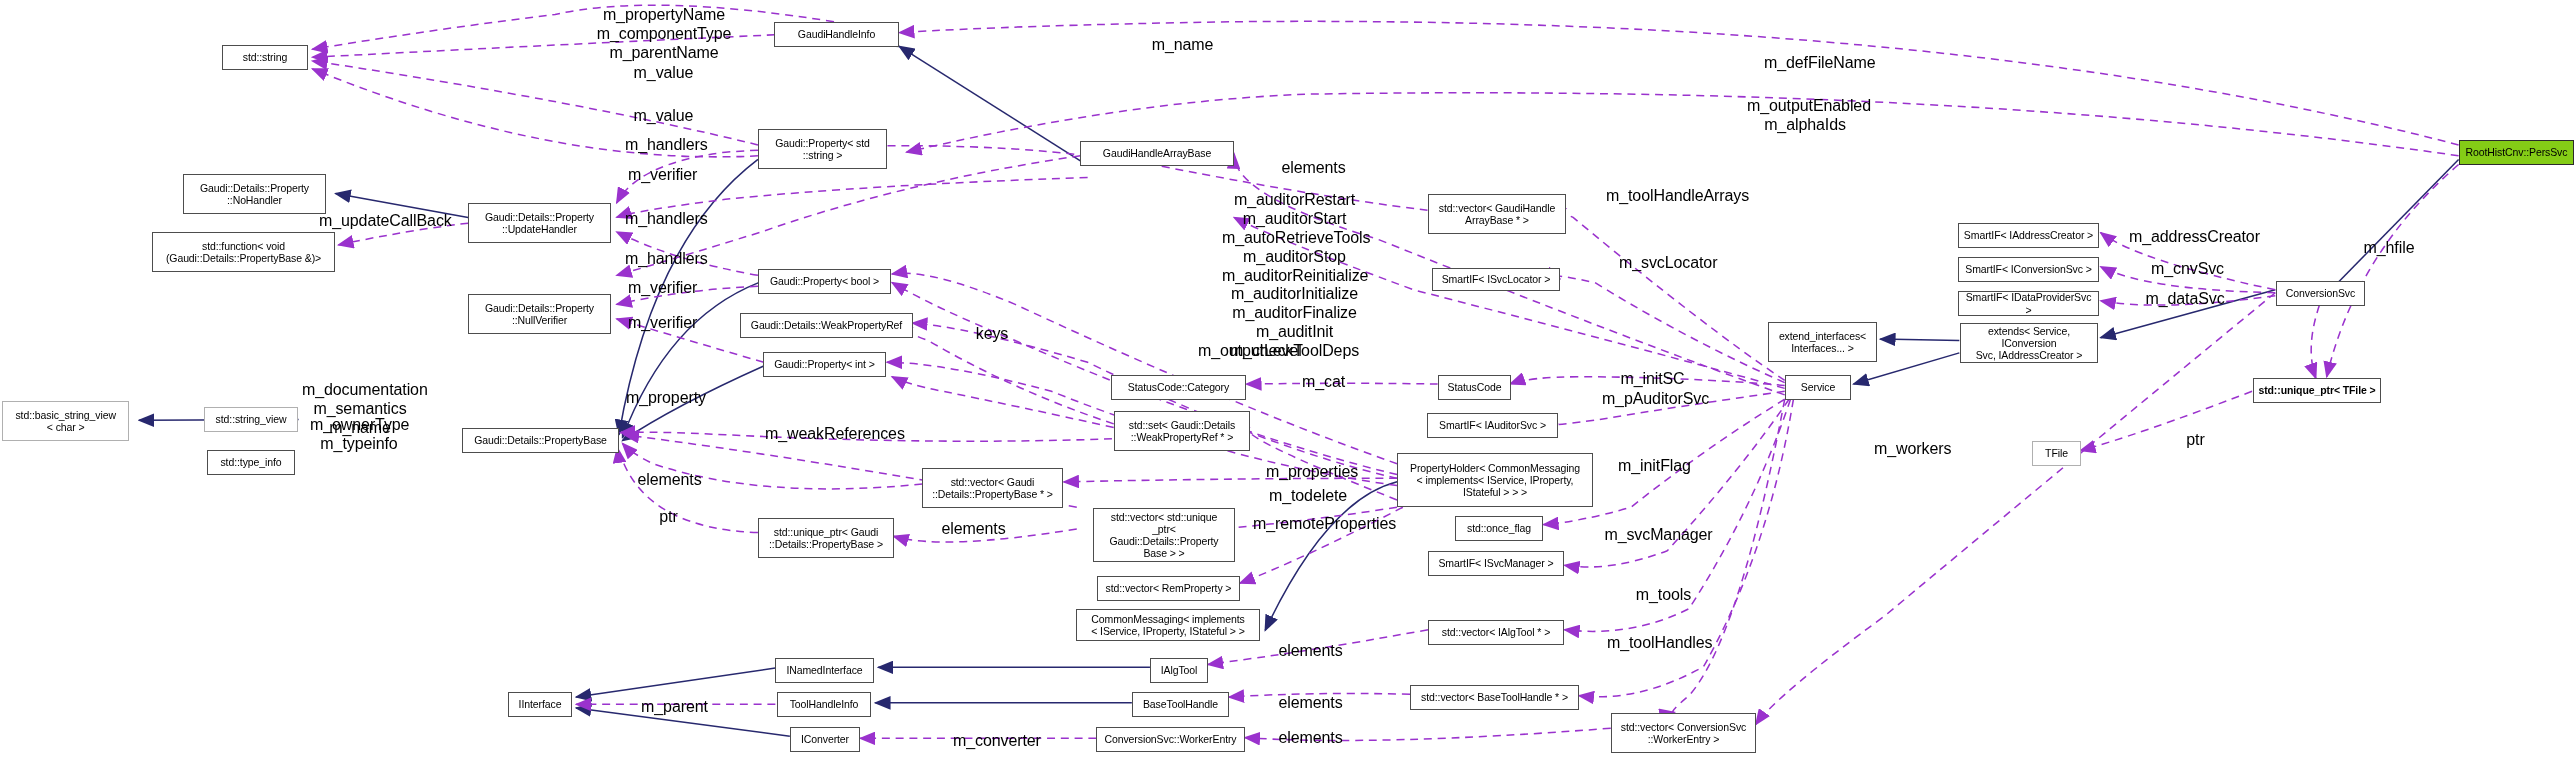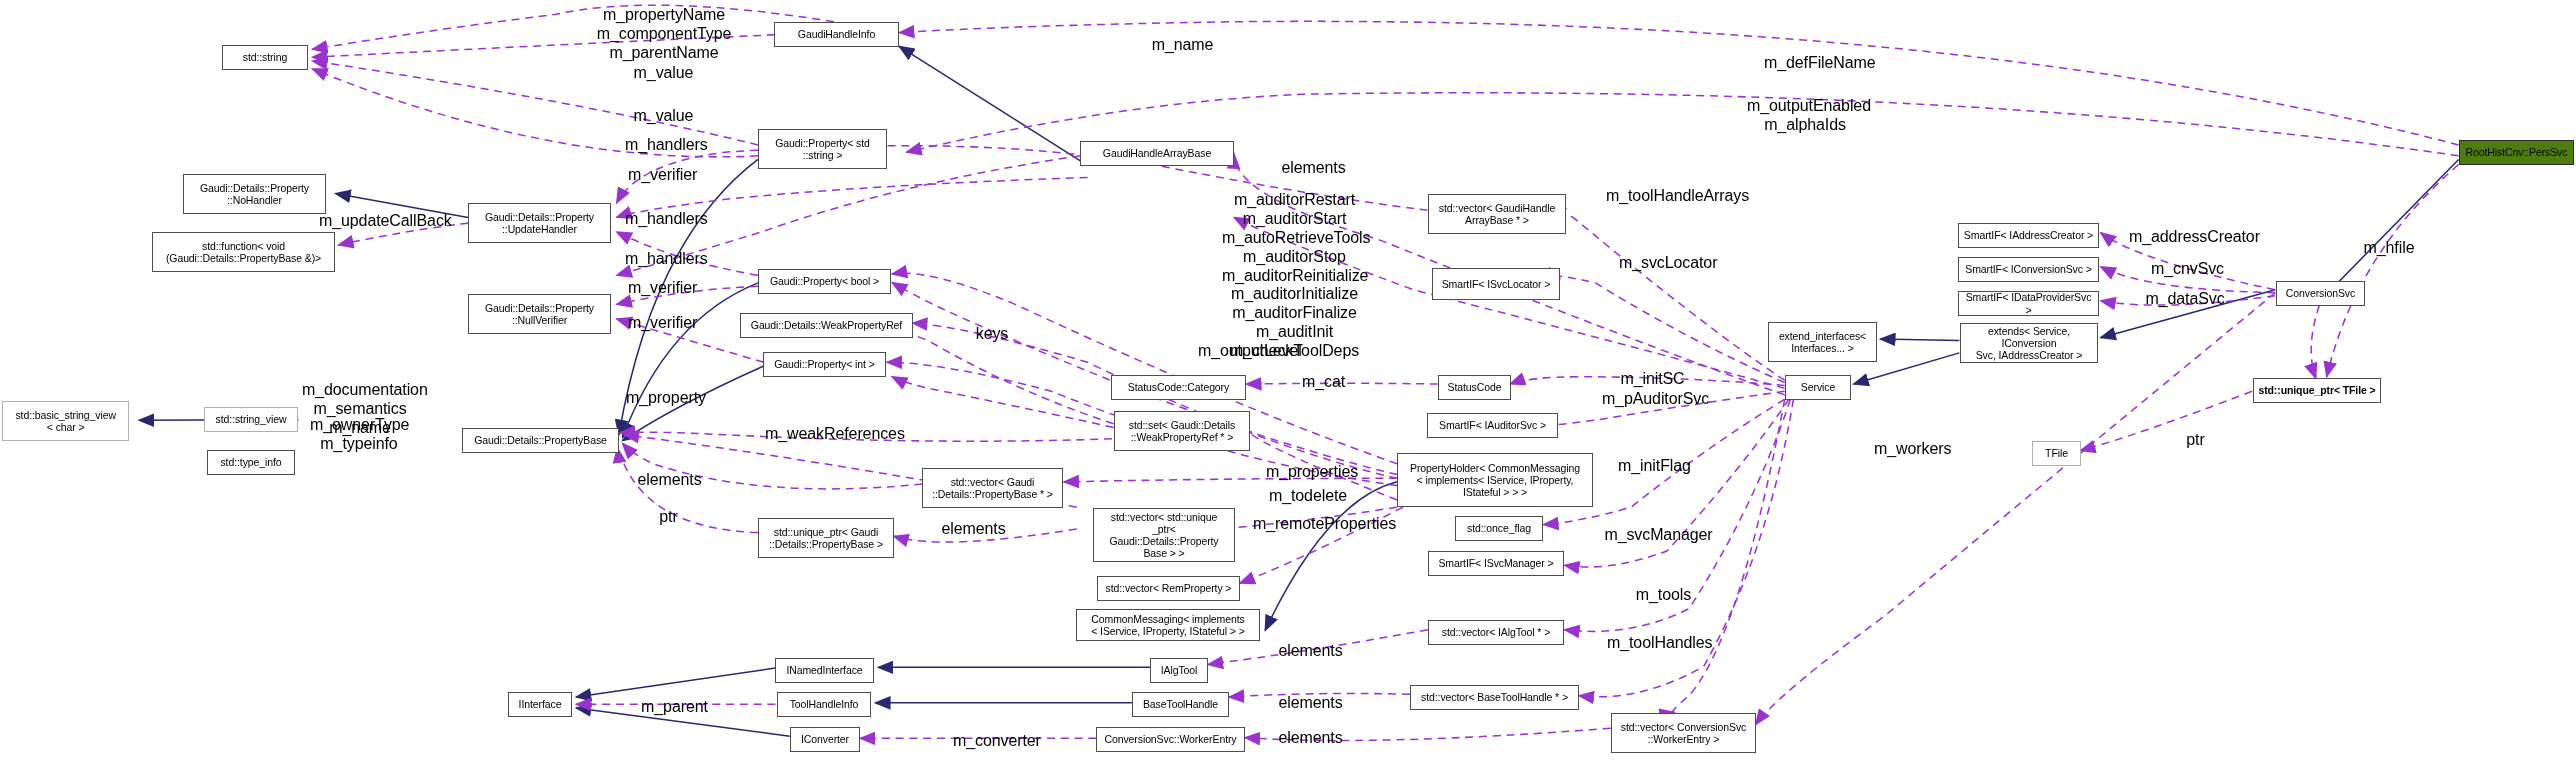--- a/index.html
+++ b/index.html
@@ -21,21 +21,21 @@
     font-size:10.5px;
     line-height:1.16;
     text-align:center;
     display:flex;
     align-items:center;
     justify-content:center;
     white-space:pre-line;
     padding:0.7px 2.9px;
     letter-spacing:-0.1px;
   }
-  .node.root{background:#4d7c0f;border-color:#2b2b2b;}
+  .node.root{background:#84cc16;border-color:#2b2b2b;}
   .node.light{border-color:#b0b0b0;}
   .edgelabel{
     position:absolute;
     font-size:16px;
     color:#000000;
     white-space:pre-line;
     text-align:center;
     line-height:1.18;
     letter-spacing:-0.1px;
     pointer-events:none;
@@ -157,21 +157,21 @@
 ::UpdateHandler</div>
   <div class="node" style="left:152px;top:232px;width:183px;height:40px;">std::function&lt; void
 (Gaudi::Details::PropertyBase &amp;)&gt;</div>
   <div class="node" style="left:468px;top:294px;width:143px;height:40px;">Gaudi::Details::Property
 ::NullVerifier</div>
   <div class="node" style="left:758px;top:269px;width:133px;height:25px;">Gaudi::Property&lt; bool &gt;</div>
   <div class="node" style="left:740px;top:313px;width:173px;height:25px;">Gaudi::Details::WeakPropertyRef</div>
   <div class="node" style="left:763px;top:352px;width:123px;height:25px;">Gaudi::Property&lt; int &gt;</div>
   <div class="node" style="left:1428px;top:194px;width:138px;height:40px;">std::vector&lt; GaudiHandle
 ArrayBase * &gt;</div>
-  <div class="node" style="left:1432px;top:268px;width:128px;height:32px;">SmartIF&lt; ISvcLocator &gt;</div>
+  <div class="node" style="left:1432px;top:268px;width:128px;height:23px;">SmartIF&lt; ISvcLocator &gt;</div>
   <div class="node" style="left:1111px;top:375px;width:135px;height:25px;">StatusCode::Category</div>
   <div class="node" style="left:1438px;top:375px;width:73px;height:25px;">StatusCode</div>
   <div class="node" style="left:1427px;top:413px;width:131px;height:25px;">SmartIF&lt; IAuditorSvc &gt;</div>
   <div class="node" style="left:1114px;top:411px;width:136px;height:40px;">std::set&lt; Gaudi::Details
 ::WeakPropertyRef * &gt;</div>
   <div class="node" style="left:462px;top:428px;width:157px;height:25px;">Gaudi::Details::PropertyBase</div>
   <div class="node light" style="left:2.2px;top:401px;width:127px;height:40px;">std::basic_string_view
 &lt; char &gt;</div>
   <div class="node light" style="left:204px;top:407px;width:94px;height:25px;">std::string_view</div>
   <div class="node" style="left:207px;top:450px;width:88px;height:25px;">std::type_info</div>

